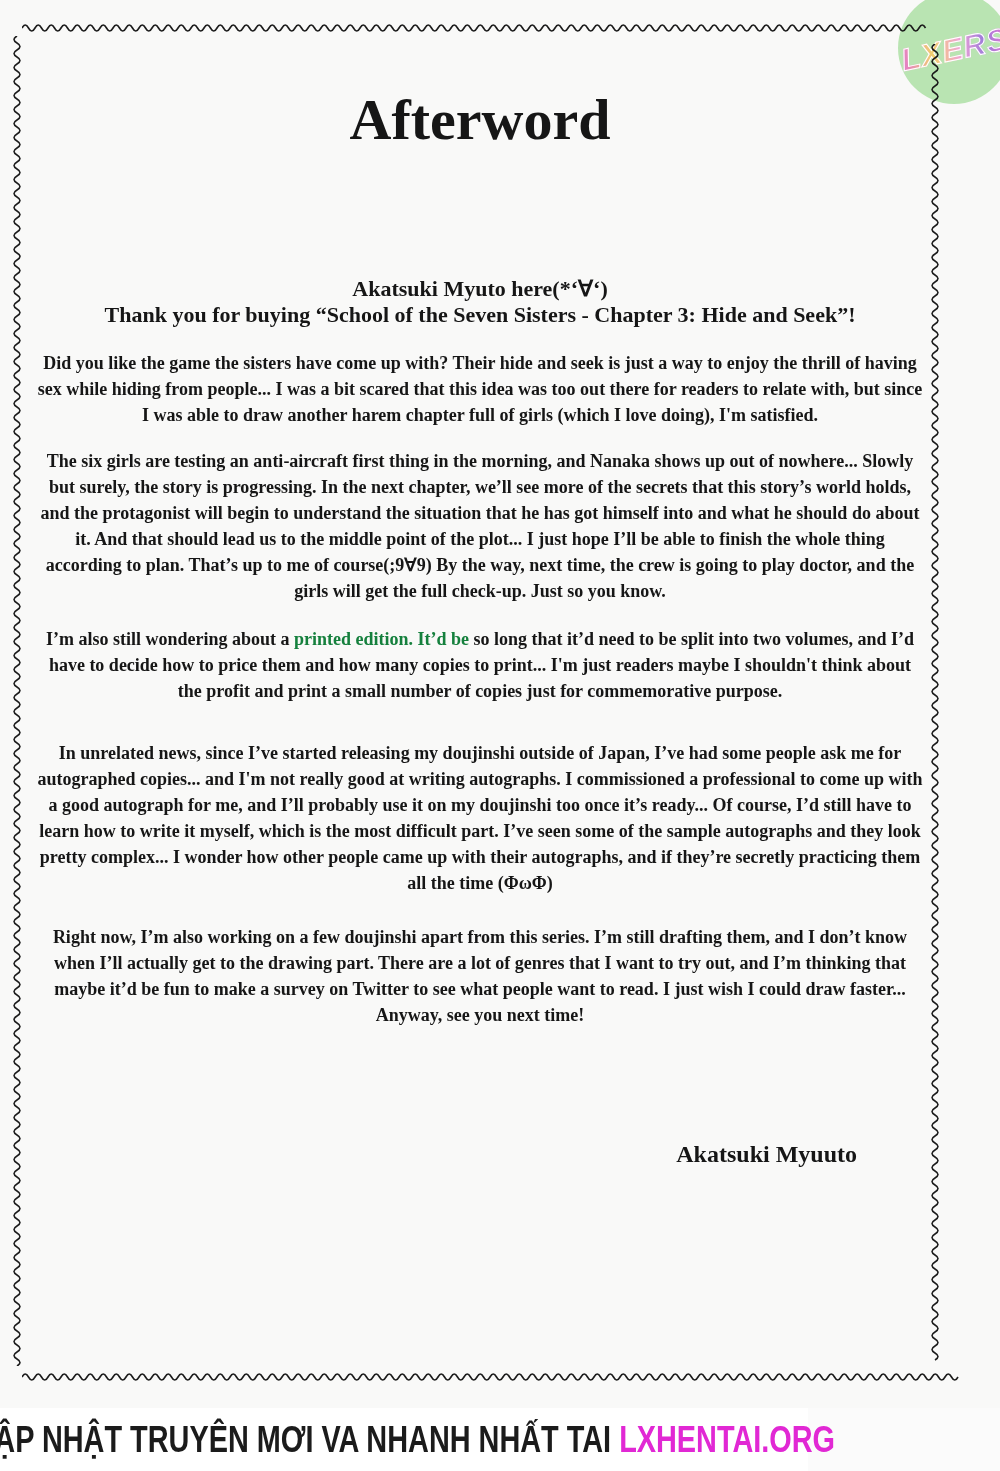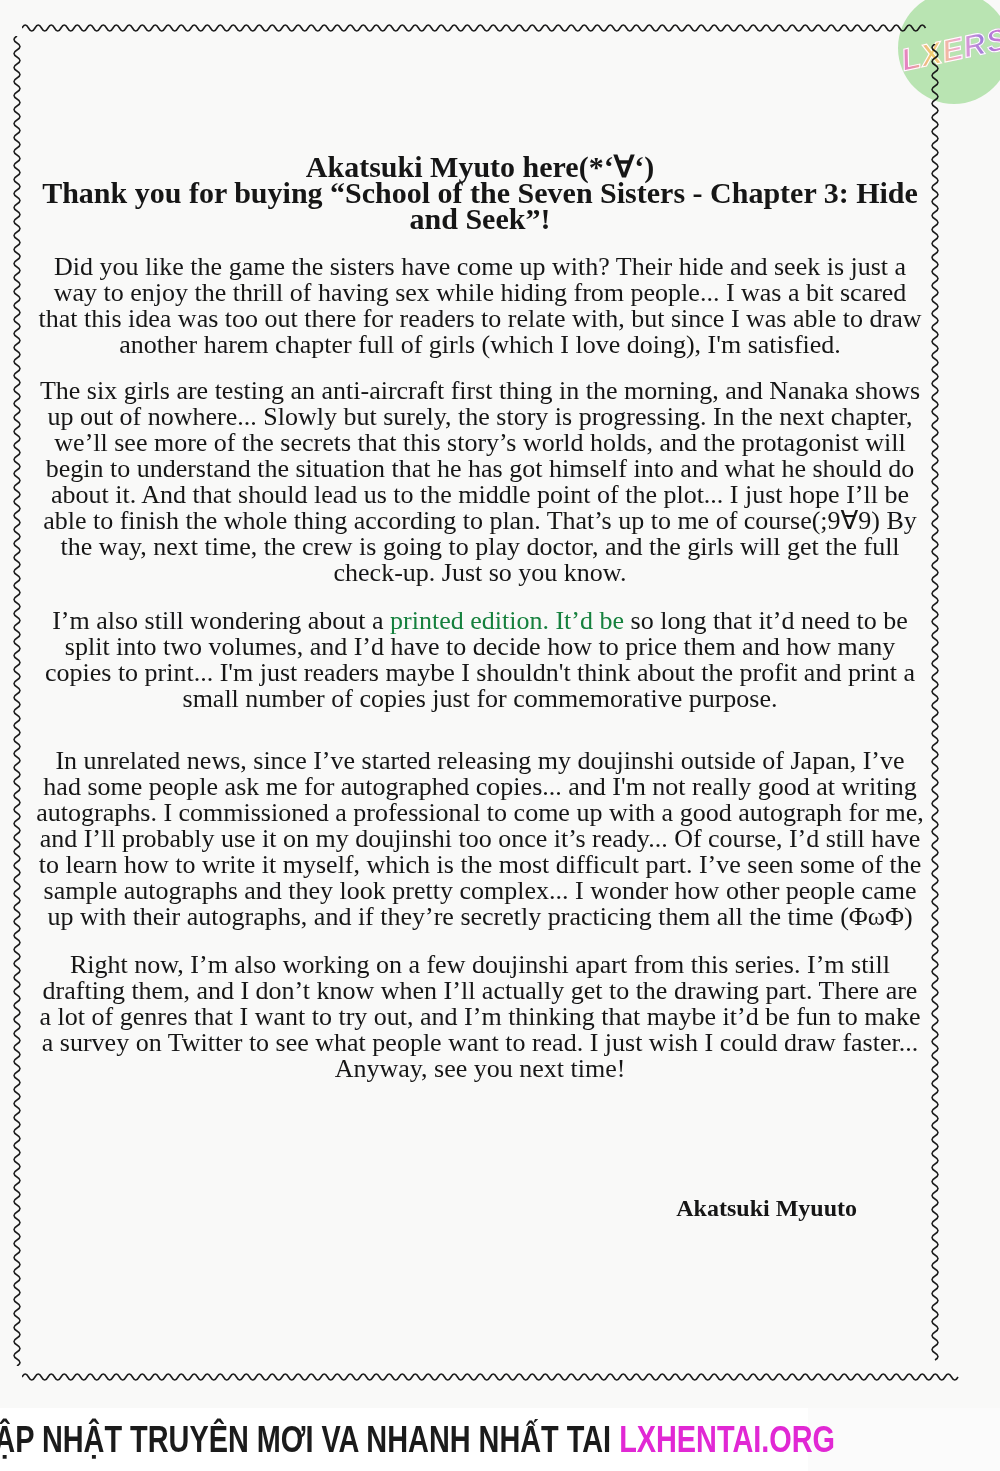--- a/index.html
+++ b/index.html
@@ -33,27 +33,27 @@
   }
   
   .content{
     position:absolute;left:35px;top:28px;width:890px;z-index:1;
     text-align:center;color:#161616;
   }
   .doc-title{
     font-size:58px;font-weight:bold;line-height:60px;margin:62px 0 0 0;
     letter-spacing:0px;
   }
-  .intro{margin-top:126px;font-size:30px;font-weight:bold;line-height:26px;}
-  .para{font-size:26px;font-weight:normal;line-height:26px;margin:0;}
+  .intro{margin-top:126px;font-size:22px;font-weight:bold;line-height:26px;}
+  .para{font-size:18px;font-weight:bold;line-height:26px;margin:0;}
   .p1{margin-top:22px;}
   .p2{margin-top:20px;}
   .p3{margin-top:22px;}
   .p4{margin-top:36px;}
-  .p5{margin-top:22px;}
+  .p5{margin-top:28px;}
   .ghost{color:#15803d;}
   .signature{
     margin-top:108px;font-size:24px;font-weight:bold;text-align:right;
     padding-right:68px;line-height:36px;
   }
   
   .footer{
     position:absolute;left:0;top:1408px;width:808px;height:63px;
     background:#ffffff;display:flex;align-items:center;justify-content:center;
     z-index:5;
@@ -81,20 +81,21 @@
   </svg>
 <svg class="wave wave-right" width="12" height="1318" viewBox="0 0 12 1318">
     <path d="M6 0 q -6 3.5 0 7 t 0 7 t 0 7 t 0 7 t 0 7 t 0 7 t 0 7 t 0 7 t 0 7 t 0 7 t 0 7 t 0 7 t 0 7 t 0 7 t 0 7 t 0 7 t 0 7 t 0 7 t 0 7 t 0 7 t 0 7 t 0 7 t 0 7 t 0 7 t 0 7 t 0 7 t 0 7 t 0 7 t 0 7 t 0 7 t 0 7 t 0 7 t 0 7 t 0 7 t 0 7 t 0 7 t 0 7 t 0 7 t 0 7 t 0 7 t 0 7 t 0 7 t 0 7 t 0 7 t 0 7 t 0 7 t 0 7 t 0 7 t 0 7 t 0 7 t 0 7 t 0 7 t 0 7 t 0 7 t 0 7 t 0 7 t 0 7 t 0 7 t 0 7 t 0 7 t 0 7 t 0 7 t 0 7 t 0 7 t 0 7 t 0 7 t 0 7 t 0 7 t 0 7 t 0 7 t 0 7 t 0 7 t 0 7 t 0 7 t 0 7 t 0 7 t 0 7 t 0 7 t 0 7 t 0 7 t 0 7 t 0 7 t 0 7 t 0 7 t 0 7 t 0 7 t 0 7 t 0 7 t 0 7 t 0 7 t 0 7 t 0 7 t 0 7 t 0 7 t 0 7 t 0 7 t 0 7 t 0 7 t 0 7 t 0 7 t 0 7 t 0 7 t 0 7 t 0 7 t 0 7 t 0 7 t 0 7 t 0 7 t 0 7 t 0 7 t 0 7 t 0 7 t 0 7 t 0 7 t 0 7 t 0 7 t 0 7 t 0 7 t 0 7 t 0 7 t 0 7 t 0 7 t 0 7 t 0 7 t 0 7 t 0 7 t 0 7 t 0 7 t 0 7 t 0 7 t 0 7 t 0 7 t 0 7 t 0 7 t 0 7 t 0 7 t 0 7 t 0 7 t 0 7 t 0 7 t 0 7 t 0 7 t 0 7 t 0 7 t 0 7 t 0 7 t 0 7 t 0 7 t 0 7 t 0 7 t 0 7 t 0 7 t 0 7 t 0 7 t 0 7 t 0 7 t 0 7 t 0 7 t 0 7 t 0 7 t 0 7 t 0 7 t 0 7 t 0 7 t 0 7 t 0 7 t 0 7 t 0 7 t 0 7 t 0 7 t 0 7 t 0 7 t 0 7 t 0 7 t 0 7 t 0 7 t 0 7 t 0 7 t 0 7 t 0 7 t 0 7 t 0 7 t 0 7 t 0 7 t 0 7 t 0 7 t 0 7 t 0 7"></path>
   </svg>
 
 <div class="badge">
   <span class="badge-label">LXERS</span>
 </div>
 
 <div class="content">
+  <h1 class="doc-title">Afterword</h1>
 
   <div class="intro">
     <div>Akatsuki Myuto here(*‘∀‘)</div>
     <div>Thank you for buying “School of the Seven Sisters - Chapter 3: Hide and Seek”!</div>
   </div>
 
   <p class="para p1">Did you like the game the sisters have come up with? Their hide and seek is just a way to enjoy the thrill of having sex while hiding from people... I was a bit scared that this idea was too out there for readers to relate with, but since I was able to draw another harem chapter full of girls (which I love doing), I'm satisfied.</p>
 
   <p class="para p2">The six girls are testing an anti-aircraft first thing in the morning, and Nanaka shows up out of nowhere... Slowly but surely, the story is progressing. In the next chapter, we’ll see more of the secrets that this story’s world holds, and the protagonist will begin to understand the situation that he has got himself into and what he should do about it. And that should lead us to the middle point of the plot... I just hope I’ll be able to finish the whole thing according to plan. That’s up to me of course(;9∀9) By the way, next time, the crew is going to play doctor, and the girls will get the full check-up. Just so you know.</p>
 

